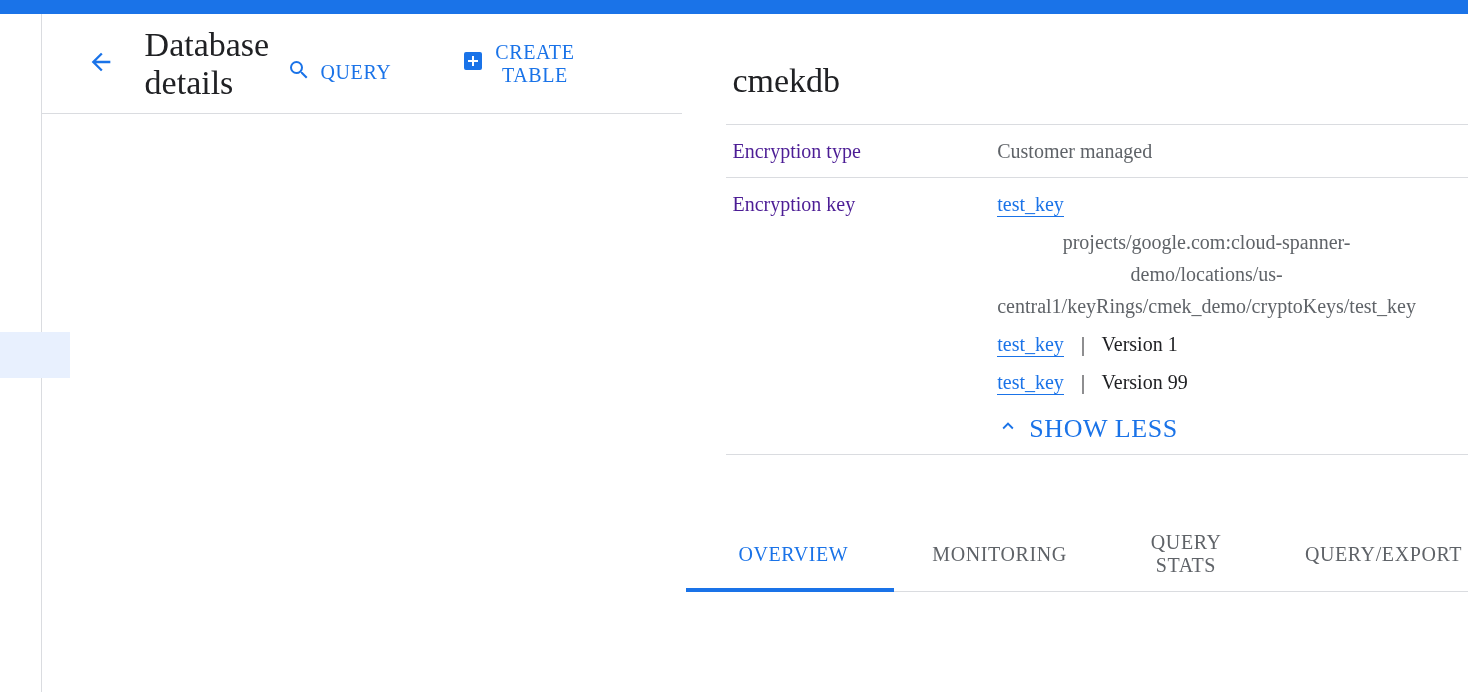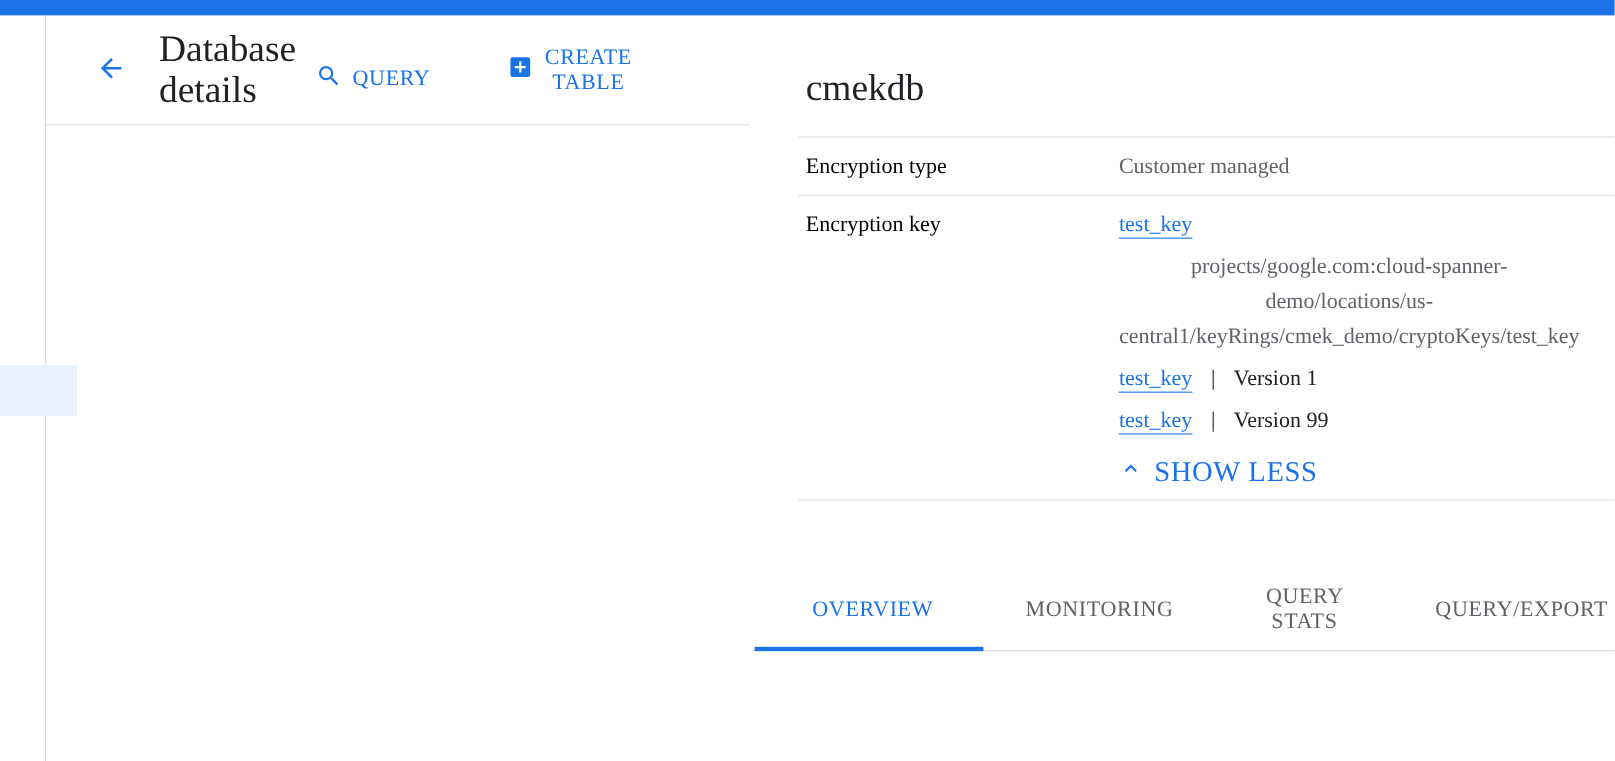--- a/index.html
+++ b/index.html
@@ -15,22 +15,22 @@
   .page-title { font-size:34px; color:#202124; font-weight:400; margin-left:28px; }
   .actions { display:flex; align-items:flex-end; margin-left:auto; padding-right:108px; gap:70px;}
   .action-btn { display:flex; align-items:center; gap:10px; background:none; border:none; cursor:pointer; color:#1a73e8; font-weight:500; font-size:20px; letter-spacing:0.6px; font-family:inherit; }
   .action-btn svg{ width:24px; height:24px; fill:#1a73e8;}
   .content { padding:48px 0 0 0; }
   .inner { margin-left:44px; margin-right:0; }
   .db-name { font-size:34px; font-weight:500; margin-bottom:24px; padding-left:6px;}
   table.props { width:100%; border-collapse:collapse; }
   table.props td { border-top:1px solid #dadce0; padding:10px 0; vertical-align:top; font-size:20px; line-height:32px; }
   table.props tr:last-child td { border-bottom:1px solid #dadce0; }
-  table.props td.key { width:326px; font-weight:500; color:#000000; padding-left:6px;}
-  table.props td.val { color:#5f6368; padding-right:32px;}
+  table.props td.key { width:326px; font-weight:500; color:#4c1d95; padding-left:6px;}
+  table.props td.val { color:#5f6368; padding-right:52px;}
   a.link { color:#1a73e8; text-decoration:none; border-bottom:1px solid #1a73e8; line-height:1.2; display:inline-block;}
   .key-path { color:#5f6368; margin-top:6px; max-width:680px;text-align:center;}
   .key-version-row{ margin-top:6px;}
   .key-version-row .sep{ color:#202124; margin:0 12px;}
   .key-version-row .ver{ color:#202124;}
   .show-less { display:flex; align-items:center; gap:10px; background:none; border:none; color:#1a73e8; font-weight:500; font-size:26px; letter-spacing:0.6px; margin-top:16px; cursor:pointer; font-family:inherit; padding:0;}
   .show-less svg{ width:22px; height:22px; fill:#1a73e8;}
   .tabs { display:flex; margin-top:62px; border-bottom:1px solid #dadce0; padding-left:6px; gap:72px;}
   .tab { background:none; border:none; font-family:inherit; font-size:20px; font-weight:500; letter-spacing:0.6px; color:#5f6368; padding:14px 6px; cursor:pointer; position:relative;}
   .tab.active{ color:#1a73e8;}

